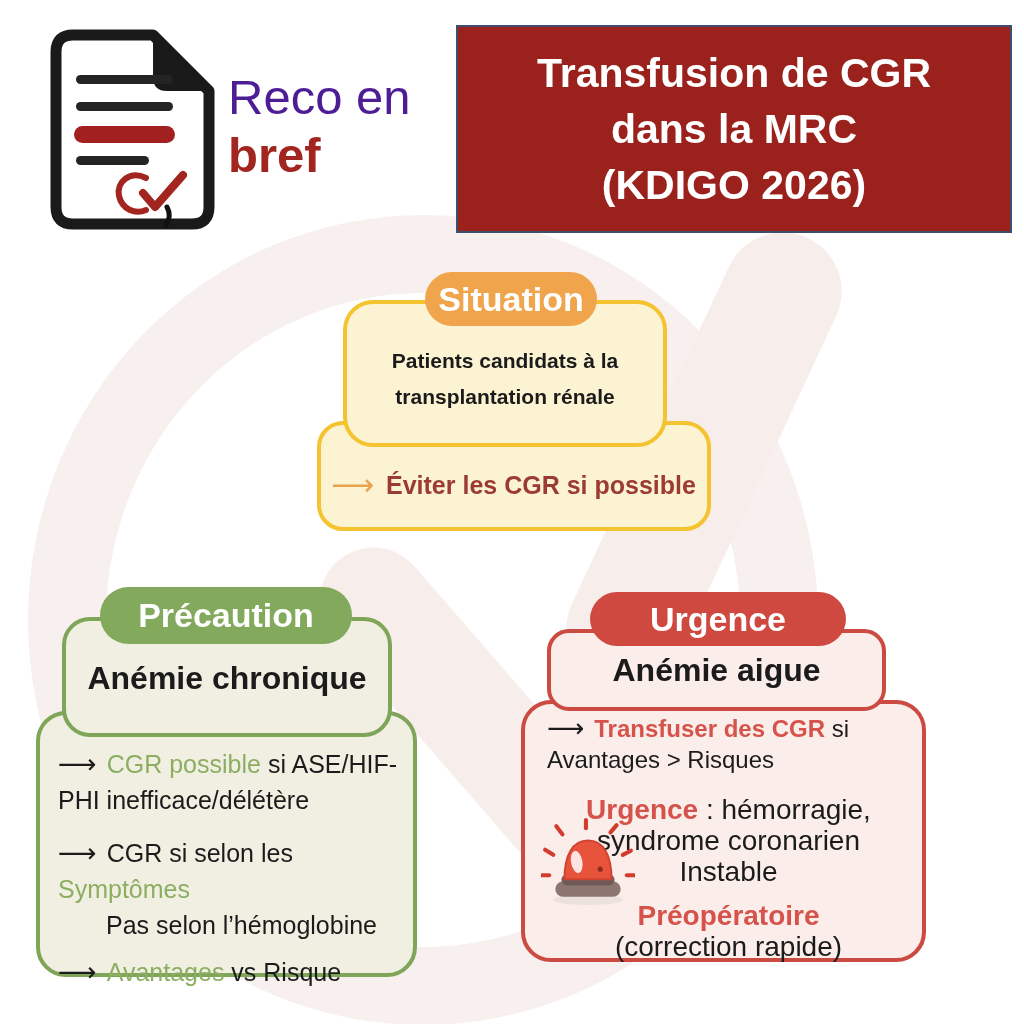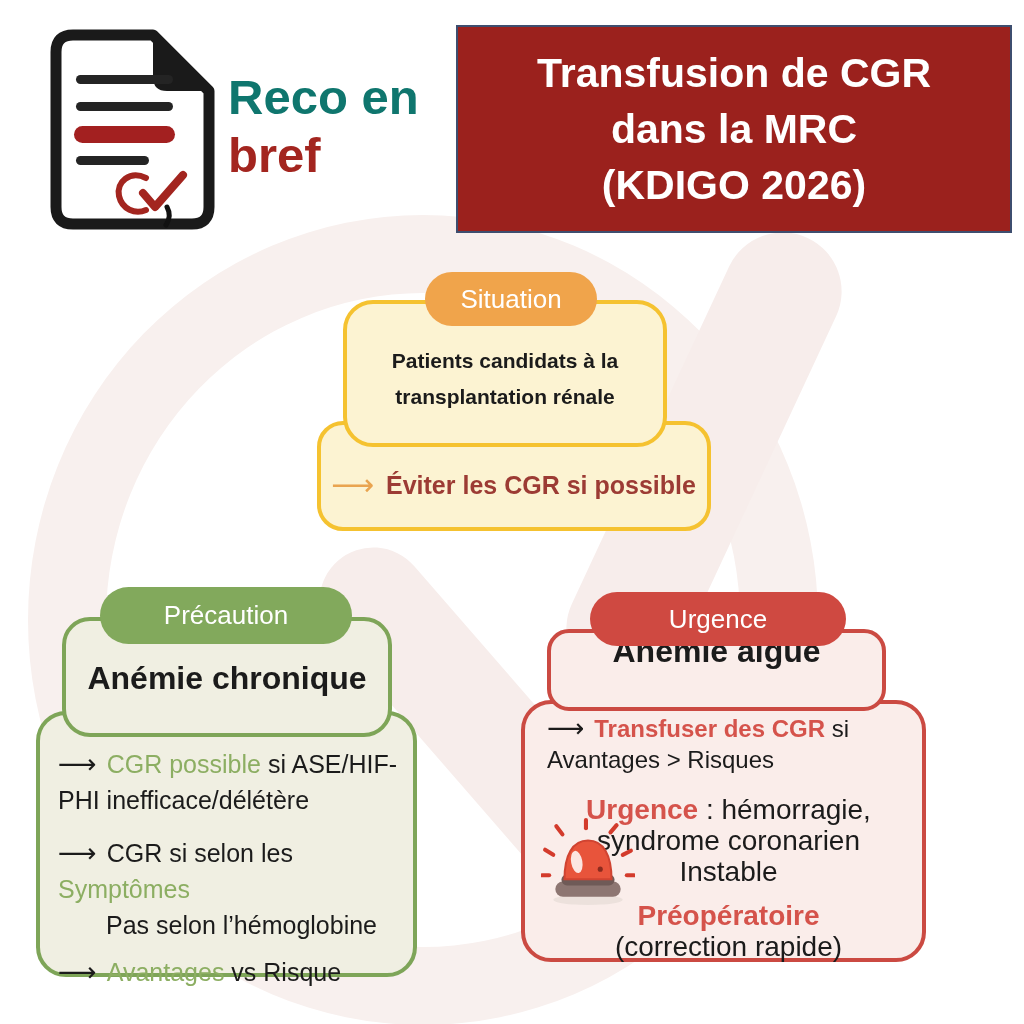--- a/index.html
+++ b/index.html
@@ -9,33 +9,33 @@
   }
   
   .wm{position:absolute;z-index:0;}
   .wm-ring{left:28px;top:215px;width:790px;height:810px;border:78px solid #f8f0ee;border-radius:50%;box-sizing:border-box;}
   .wm-stroke{background:#f7edeb;border-radius:60px;}
   .wm-right{left:645px;top:215px;width:118px;height:490px;transform:rotate(25deg);}
   .wm-left{left:425px;top:508px;width:108px;height:430px;transform:rotate(-41deg);}
   
   .logo-icon{position:absolute;left:45px;top:27px;width:172px;height:205px;z-index:2;}
   .logo-text{position:absolute;left:228px;top:68px;z-index:2;line-height:58px;font-size:49px;}
-  .logo-line1{color:#0f766e;font-weight:700;}
+  .logo-line1{color:#4c1d95;font-weight:400;}
   .logo-line2{color:#a3251f;font-weight:700;}
   .banner{
     position:absolute;left:456px;top:25px;width:556px;height:208px;z-index:2;
     background:#9b211d;border:2px solid #3e4e6f;box-sizing:border-box;
     text-align:center;padding-top:18px;
   }
   .banner-line{color:#ffffff;font-weight:700;font-size:41px;line-height:56px;}
   
   .card{position:absolute;box-sizing:border-box;}
   .badge{
     position:absolute;box-sizing:border-box;display:flex;align-items:center;justify-content:center;
-    color:#ffffff;font-weight:400;font-size:26px;z-index:5;
+    color:#ffffff;font-weight:700;font-size:34px;z-index:5;
   }
   .card-title{font-weight:700;font-size:32px;color:#1b1b1b;text-align:center;}
   .arr{font-weight:400;}
   
   .sit-outer{left:317px;top:421px;width:394px;height:110px;background:#fcf3d2;border:4px solid #f5c230;border-radius:26px;z-index:1;}
   .sit-inner{left:343px;top:300px;width:324px;height:147px;background:#fcf3d2;border:4px solid #f5c230;border-radius:30px;z-index:3;padding-top:39px;}
   .sit-badge{left:425px;top:272px;width:172px;height:54px;background:#f0a44b;border-radius:27px;}
   .sit-inner .card-title{line-height:36px;font-size:21px;}
   .sit-action{position:absolute;left:10px;top:42px;display:flex;align-items:center;gap:12px;font-size:25px;line-height:36px;}
   .sit-action .arr{color:#e9a450;font-size:30px;}
@@ -46,21 +46,21 @@
   .pre-badge{left:100px;top:587px;width:252px;height:57px;background:#82a95c;border-radius:29px;}
   .pre-inner .card-title{line-height:36px;}
   .bullet{font-size:25px;line-height:36px;}
   .bullet .arr{font-size:27px;color:#1b1b1b;margin-right:10px;}
   .green-accent{color:#8cae62;font-weight:400;}
   .b-gap1{margin-top:17px;}
   .b-gap2{margin-top:11px;}
   .indent{margin-left:48px;}
   
   .urg-outer{left:521px;top:700px;width:405px;height:262px;background:#faedea;border:4px solid #cb4a42;border-radius:30px;z-index:1;padding:9px 12px 0 22px;}
-  .urg-inner{left:547px;top:629px;width:339px;height:82px;background:#faedea;border:4px solid #cb4a42;border-radius:22px;z-index:3;display:flex;align-items:flex-start;justify-content:center;}
+  .urg-inner{left:547px;top:629px;width:339px;height:82px;background:#faedea;border:4px solid #cb4a42;border-radius:22px;z-index:3;display:flex;align-items:center;justify-content:center;}
   .urg-badge{left:590px;top:592px;width:256px;height:54px;background:#cf4941;border-radius:27px;}
   .urg-bullet{font-size:24px;line-height:31px;}
   .urg-bullet .arr{font-size:26px;color:#1b1b1b;margin-right:10px;}
   .red-accent{color:#d5534b;font-weight:700;}
   .urg-center{text-align:center;font-size:28px;line-height:31px;}
   .em-block{margin-top:19px;}
   .preop-block{margin-top:13px;}
   .siren{position:absolute;left:16px;top:112px;width:94px;height:94px;}
 </style>
 </head>

